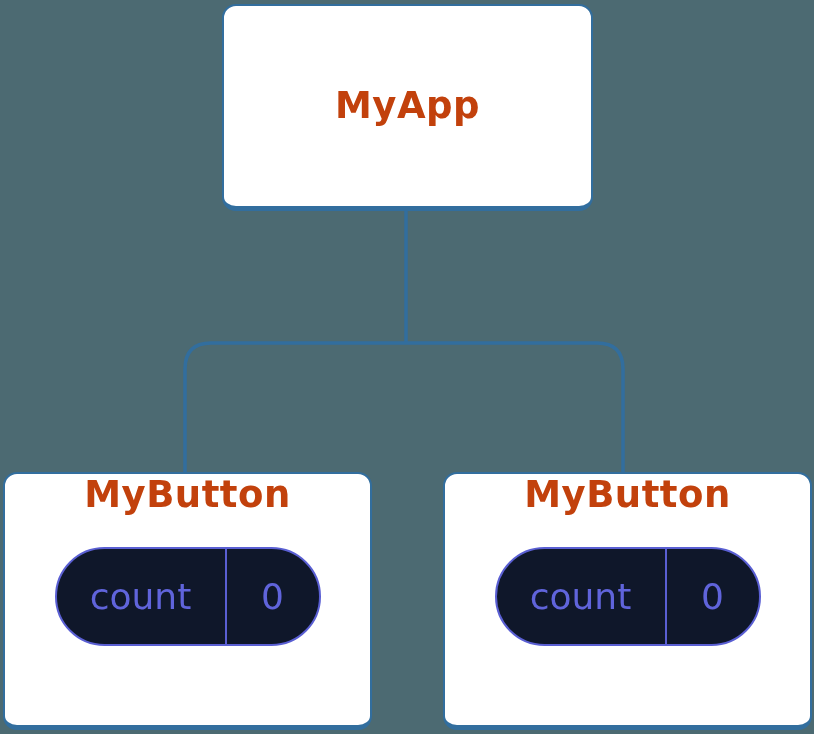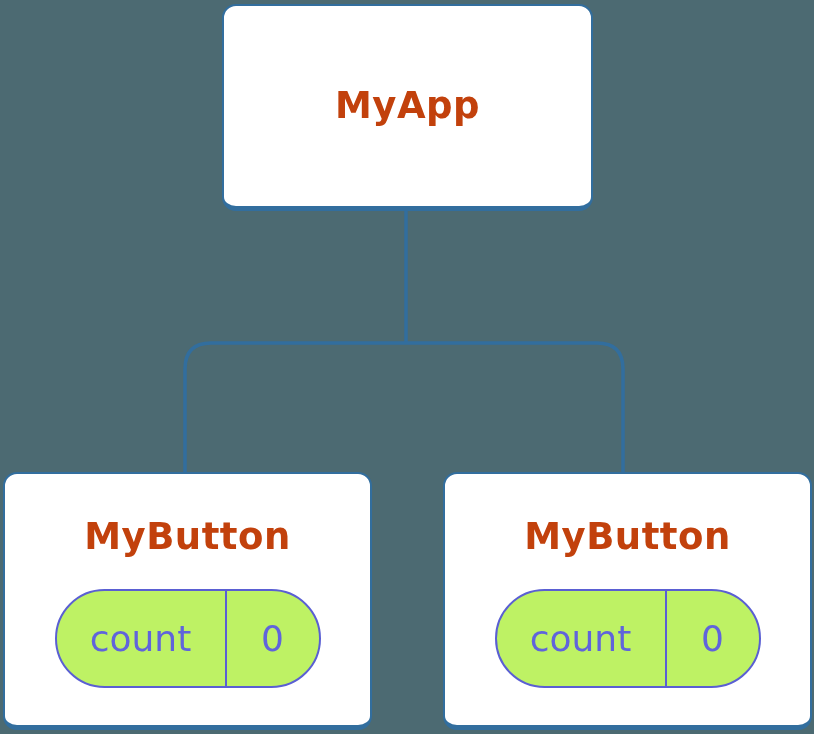--- a/index.html
+++ b/index.html
@@ -46,36 +46,35 @@
   .node-root {
     left: 222px;
     top: 4px;
     width: 371px;
     height: 207px;
     justify-content: center;
   }
   .node-child {
     width: 369px;
     height: 258px;
-    padding-top: 42px;
   }
   .node-child-left  { left: 3px;   top: 472px; }
   .node-child-right { left: 443px; top: 472px; }
   .node-title {
     font-size: 37px;
     font-weight: 600;
     color: #c2410c;
     letter-spacing: 0.5px;
     line-height: 1.15;
   }
   .pill {
     margin-top: 30px;
     width: 266px;
     height: 99px;
-    background: #bef264;
+    background: #0f172a;
     border: 2px solid #5A5FD3;
     border-radius: 60px;
     box-sizing: border-box;
     display: flex;
     align-items: stretch;
     overflow: hidden;
   }
   .pill-key {
     flex: 1;
     display: flex;

